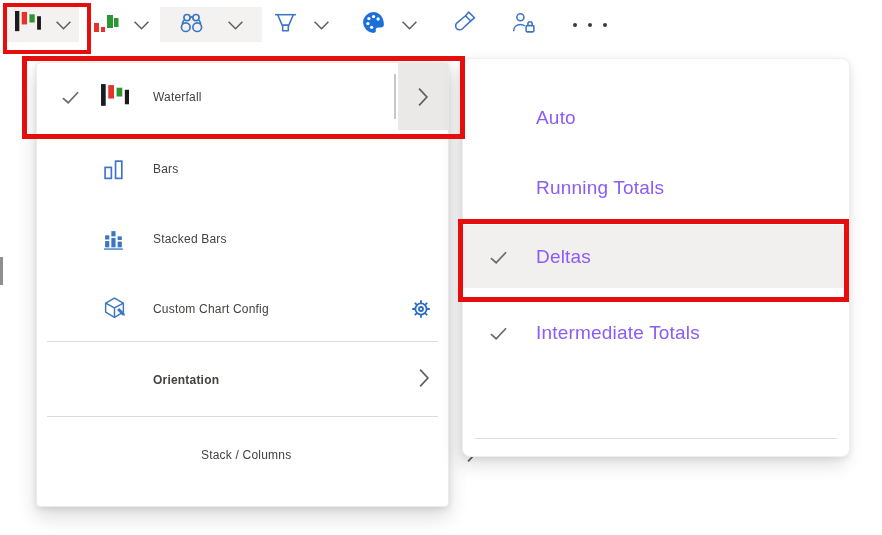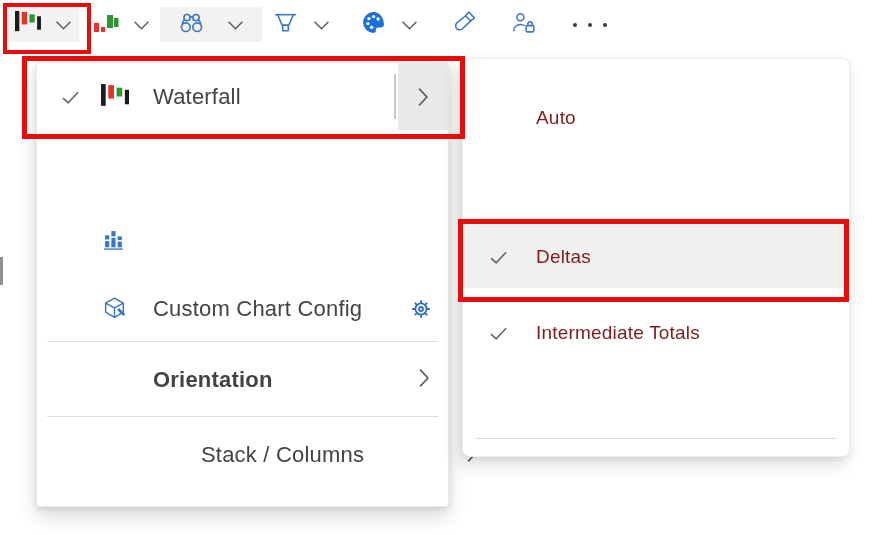--- a/index.html
+++ b/index.html
@@ -19,33 +19,33 @@
              box-shadow:0 10px 20px rgba(0,0,0,.14),0 2px 6px rgba(0,0,0,.10);}
   .submenu{left:462px;top:58px;width:386px;height:397px;z-index:3;
            border:1px solid #f0efee;border-radius:8px;
            box-shadow:-4px 8px 18px rgba(0,0,0,.13),0 2px 6px rgba(0,0,0,.08);}
 
   .menu-row{position:absolute;left:0;width:100%;cursor:pointer;}
   .check{position:absolute;left:24px;top:50%;transform:translateY(-50%);width:17px;height:13px;}
   .row-icon{position:absolute;left:62px;top:50%;transform:translateY(-50%);width:30px;height:28px;
             display:flex;align-items:center;justify-content:center;}
   .row-label{position:absolute;left:116px;top:50%;transform:translateY(-50%);
-             font-size:22px;color:#454240;white-space:nowrap;letter-spacing:.2px;}
+             font-size:12px;color:#454240;white-space:nowrap;letter-spacing:.2px;}
   .row-chevron{position:absolute;right:18px;top:50%;transform:translateY(-50%);}
   .row-gear{position:absolute;left:372px;top:50%;transform:translateY(-50%);width:24px;height:24px;}
   .divider-h{position:absolute;left:10px;width:391px;height:1px;background:#dedcda;}
 
   .expand-box{position:absolute;right:0;top:0;width:50px;height:100%;background:#ebe9e7;
               display:flex;align-items:center;justify-content:center;cursor:pointer;}
   .vsep{position:absolute;left:357px;top:11px;width:2px;height:45px;background:#c9c7c5;}
 
   
   .sub-row{position:absolute;left:0;width:100%;height:70px;cursor:pointer;}
   .sub-label{position:absolute;left:73px;top:50%;transform:translateY(-50%);
-             font-size:19px;color:#7f1d1d;white-space:nowrap;letter-spacing:.2px;}
+             font-size:19px;color:#8b5cf6;white-space:nowrap;letter-spacing:.2px;}
   .sub-check{position:absolute;left:26px;top:50%;transform:translateY(-50%);width:17px;height:13px;}
   .sub-hl{background:#f2f0ef;}
   .sub-divider{position:absolute;left:12px;top:379px;width:362px;height:1px;background:#dedcda;}
 
   
   .anno{position:absolute;border-style:solid;border-color:#e60d0d;z-index:10;pointer-events:none;}
   .edge-artifact{position:absolute;left:0;top:257px;width:3px;height:28px;background:#8f8f8f;z-index:0;}
 
   .dots{display:flex;gap:11px;align-items:center;}
   .dot{width:4px;height:4px;border-radius:50%;background:#3a3a3a;}
@@ -188,35 +188,45 @@
       </span>
       <span class="row-label">Waterfall</span>
       <span class="vsep"></span>
       <span class="expand-box">
         <svg width="12" height="20" viewBox="0 0 10 18">
             <path d="M1.5 1.5 L8.5 9 L1.5 16.5" fill="none" stroke="#5f5d5b" stroke-width="1.5"></path>
           </svg>
       </span>
     </div>
 
+    <div class="menu-row" style="top:71px;height:70px;">
+      <span class="row-icon">
+        <svg width="23" height="21" viewBox="0 0 22 20" fill="none" stroke="#3b76c4" stroke-width="1.6">
+          <rect x="2" y="8" width="6" height="10.5"></rect>
+          <rect x="12" y="2" width="6" height="16.5"></rect>
+        </svg>
+      </span>
+      <span class="row-label">Bars</span>
+    </div>
 
     <div class="menu-row" style="top:141px;height:70px;">
       <span class="row-icon">
         <svg width="23" height="21" viewBox="0 0 22 20">
           <g fill="#3b76c4">
             <rect x="2" y="6" width="4" height="4"></rect>
               <rect x="2" y="11.5" width="4" height="6"></rect>
             <rect x="8" y="2" width="4" height="5"></rect>
               <rect x="8" y="8.5" width="4" height="9"></rect>
             <rect x="14" y="7" width="4" height="3.5"></rect>
               <rect x="14" y="12" width="4" height="5.5"></rect>
             <rect x="1" y="18.5" width="18" height="1.3"></rect>
           </g>
         </svg>
       </span>
+      <span class="row-label">Stacked Bars</span>
     </div>
 
     <div class="menu-row" style="top:213px;height:65px;">
       <span class="row-icon">
         <svg width="25" height="25" viewBox="0 0 24 24" fill="none" stroke="#3b76c4" stroke-width="1.4" stroke-linejoin="round">
           <path d="M12 2 L20.5 6.8 V15.5 L12 20.5 L3.5 15.5 V6.8 Z"></path>
           <path d="M3.5 6.8 L12 11.5 L20.5 6.8 M12 11.5 V20.5"></path>
           <path d="M14.5 13.5 L19.5 18.5 L22 19 L21.5 16.5 L16.5 11.5 Z" fill="#3b76c4" stroke="none"></path>
         </svg>
       </span>
@@ -252,20 +262,23 @@
       </span>
     </div>
   </div>
 
   <div class="panel submenu">
 
     <div class="sub-row" style="top:24px;">
       <span class="sub-label">Auto</span>
     </div>
 
+    <div class="sub-row" style="top:94px;">
+      <span class="sub-label">Running Totals</span>
+    </div>
 
     <div class="sub-row sub-hl" style="top:166px;height:63px;">
       <span class="sub-check">
         <svg width="19" height="14" viewBox="0 0 16 12">
             <path d="M1.5 6.5 L6 10.5 L14.5 1.5" fill="none" stroke="#6e6c69" stroke-width="1.5"></path>
           </svg>
       </span>
       <span class="sub-label">Deltas</span>
     </div>
 

